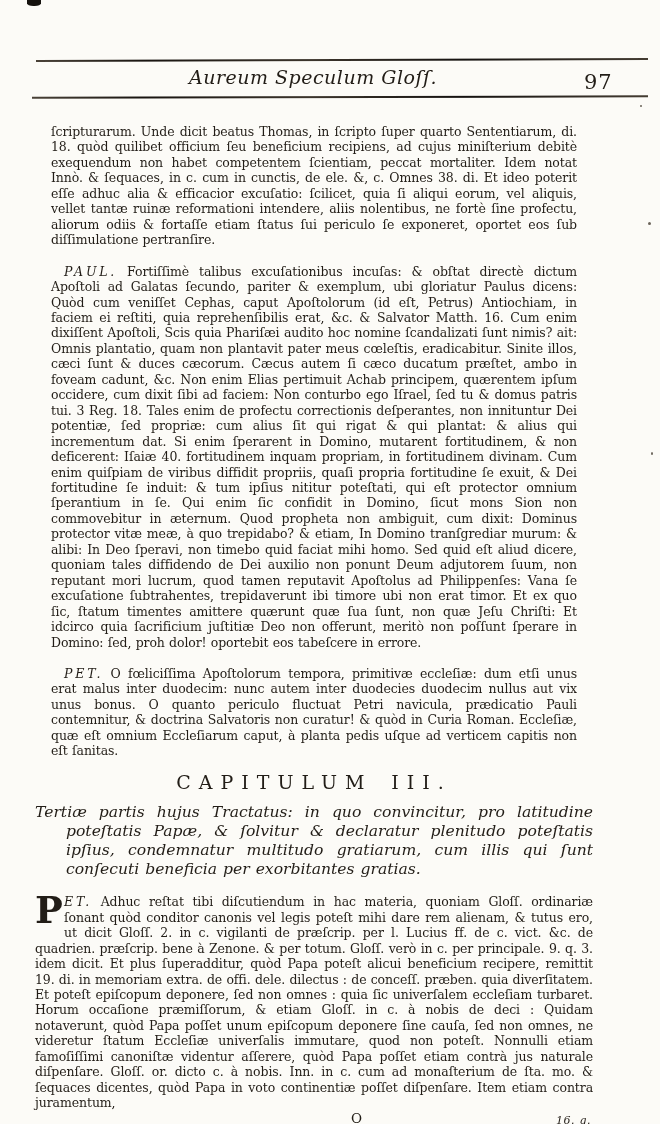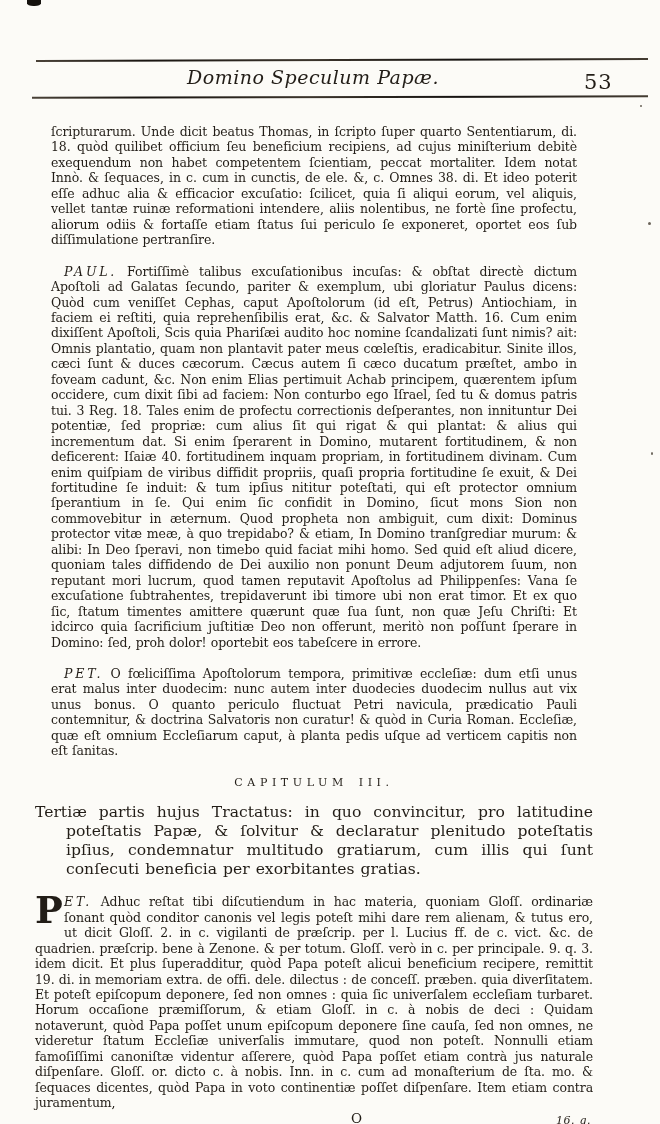--- a/index.html
+++ b/index.html
@@ -37,28 +37,28 @@
     font-size:12.5px;line-height:15.45px;
     text-align:justify;letter-spacing:-0.1px;
     word-spacing:0.4px;
   }
   .para{margin:16px;}
   .para.indent{text-indent:13px;}
   .speaker{letter-spacing:2.8px;word-spacing:-2px;font-style:italic;}
   .chapter-heading{
     margin:14px 0 0 0;
     text-align:center;text-indent:0;
-    font-size:11px;letter-spacing:.42em;
+    font-size:19px;letter-spacing:.42em;
     word-spacing:.25em;
   }
   .chapter-argument{
     margin:13px 0 0 0;
     font-size:15.6px;line-height:18.8px;
     padding-left:31px;text-indent:-31px;
-    letter-spacing:0;word-spacing:1px;
+    letter-spacing:0;word-spacing:1px;font-style:italic;
   }
   .final-para{margin:16px 0 0 0;}
   .drop-cap{
     float:left;
     font-size:37px;line-height:28px;
     height:29px;width:25px;
     margin:2px 4px 0 0;
     font-weight:bold;
   }
   .sig-row{position:relative;height:17px;margin-top:0px;}
@@ -73,22 +73,22 @@
 
 <div class="page">
 
   <div class="ink-blob"></div>
   <div class="speck" style="left:648px;top:222px;width:3px;height:3px;"></div>
   <div class="speck" style="left:640px;top:105px;width:2px;height:2px;"></div>
   <div class="speck" style="left:651px;top:452px;width:2px;height:3px;"></div>
 
   <div class="rule rule-top"></div>
 
-  <div class="header-title">Domino Speculum Papæ.</div>
-  <div class="page-number">53</div>
+  <div class="header-title">Aureum Speculum Gloſſ.</div>
+  <div class="page-number">97</div>
 
   <div class="rule rule-mid"></div>
 
   <div class="column">
 
     <p class="para"><span>ſcripturarum.  Unde dicit beatus Thomas,  in ſcripto ſuper quarto Sententiarum,  di. 18. quòd quilibet officium ſeu beneficium recipiens,  ad cujus miniſterium debitè exequendum non habet competentem ſcientiam,  peccat mortaliter.   Idem notat Innò. &amp; ſequaces, in c. cum in cunctis, de ele. &amp;, c. Omnes 38. di.  Et ideo poterit eſſe adhuc alia &amp; efficacior excuſatio:  ſcilicet,  quia ſi aliqui eorum,  vel aliquis,  vellet tantæ ruinæ reformationi intendere,  aliis nolentibus,  ne fortè ſine profectu,  aliorum odiis &amp; fortaſſe etiam ſtatus ſui periculo ſe exponeret,  oportet eos ſub diſſimulatione pertranſire.</span></p>
 
     <p class="para indent"><span class="speaker">PAUL.</span> <span>Fortiſſimè talibus excuſationibus incuſas:  &amp; obſtat directè dictum Apoſtoli ad Galatas ſecundo,  pariter &amp; exemplum,  ubi gloriatur Paulus dicens:  Quòd cum veniſſet Cephas, caput Apoſtolorum (id eſt, Petrus)  Antiochiam, in faciem ei reſtiti, quia reprehenſibilis erat,  &amp;c.  &amp; Salvator Matth. 16.   Cum enim dixiſſent Apoſtoli, Scis quia Phariſæi audito hoc nomine ſcandalizati ſunt nimis?  ait:  Omnis plantatio, quam non plantavit pater meus cœleſtis,  eradicabitur.  Sinite illos,  cæci ſunt &amp; duces cæcorum.   Cæcus autem ſi cæco ducatum præſtet,  ambo in foveam cadunt,  &amp;c.  Non enim Elias pertimuit Achab principem,  quærentem ipſum occidere,  cum dixit ſibi ad faciem:  Non conturbo ego Iſrael,  ſed tu &amp; domus patris tui.  3 Reg. 18.   Tales enim de profectu correctionis deſperantes,  non innituntur Dei potentiæ,  ſed propriæ:  cum alius ſit qui rigat &amp; qui plantat:  &amp; alius qui incrementum dat.   Si enim ſperarent in Domino, mutarent fortitudinem,  &amp; non deficerent:  Iſaiæ 40.  fortitudinem inquam propriam,  in fortitudinem divinam.   Cum enim quiſpiam de viribus diffidit propriis,  quaſi propria fortitudine ſe exuit,  &amp; Dei fortitudine ſe induit:  &amp; tum ipſius nititur poteſtati,  qui eſt protector omnium ſperantium in ſe.   Qui enim ſic confidit in Domino,  ſicut mons Sion non commovebitur in æternum.   Quod propheta non ambiguit,  cum dixit:  Dominus protector vitæ meæ,  à quo trepidabo?  &amp; etiam,  In Domino tranſgrediar murum:  &amp; alibi:  In Deo ſperavi,  non timebo quid faciat mihi homo.   Sed quid eſt aliud dicere, quoniam tales diffidendo de Dei auxilio  non ponunt Deum adjutorem ſuum,  non reputant mori lucrum,  quod tamen reputavit Apoſtolus ad Philippenſes:  Vana ſe excuſatione ſubtrahentes,  trepidaverunt ibi timore ubi non erat timor.   Et ex quo ſic,  ſtatum timentes amittere quærunt quæ ſua ſunt,  non quæ Jeſu Chriſti:  Et idcirco quia ſacrificium juſtitiæ Deo non offerunt,  meritò non poſſunt ſperare in Domino:  ſed,  proh dolor!  oportebit eos tabeſcere in errore.</span></p>
 
     <p class="para indent"><span class="speaker">PET.</span> <span>O fœliciſſima Apoſtolorum tempora,  primitivæ eccleſiæ:  dum etſi unus erat malus inter duodecim:  nunc autem inter duodecies duodecim nullus aut vix unus bonus. O quanto periculo fluctuat Petri navicula,  prædicatio Pauli contemnitur, &amp; doctrina Salvatoris non curatur! &amp; quòd in Curia Roman.  Eccleſiæ,  quæ eſt omnium Eccleſiarum caput, à planta pedis uſque ad verticem capitis non eſt ſanitas.</span></p>

